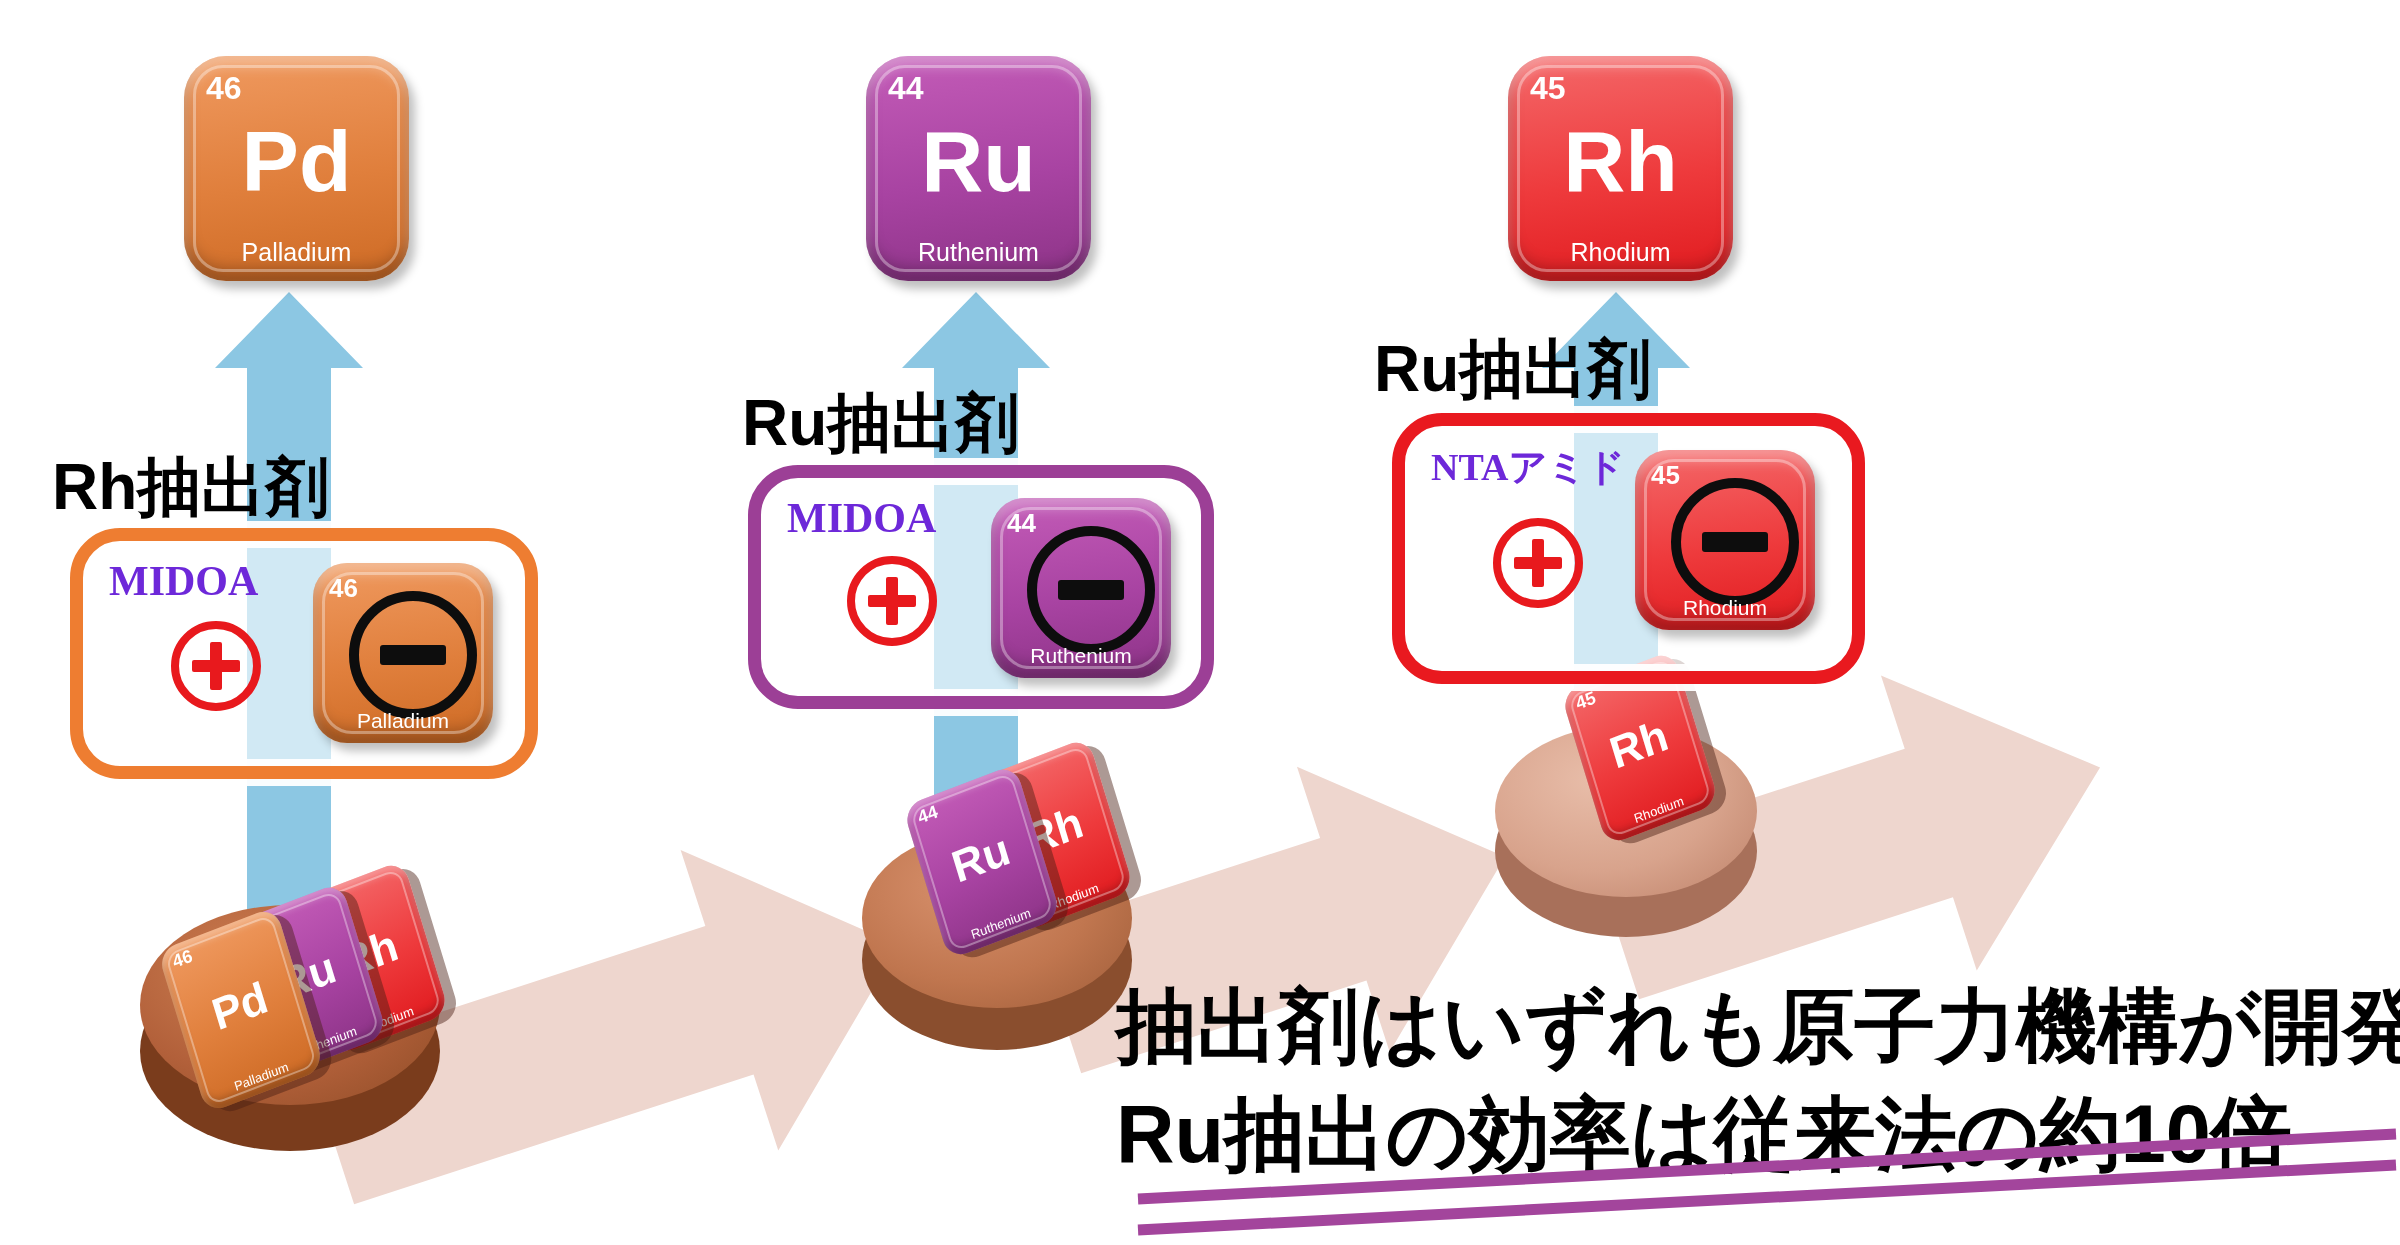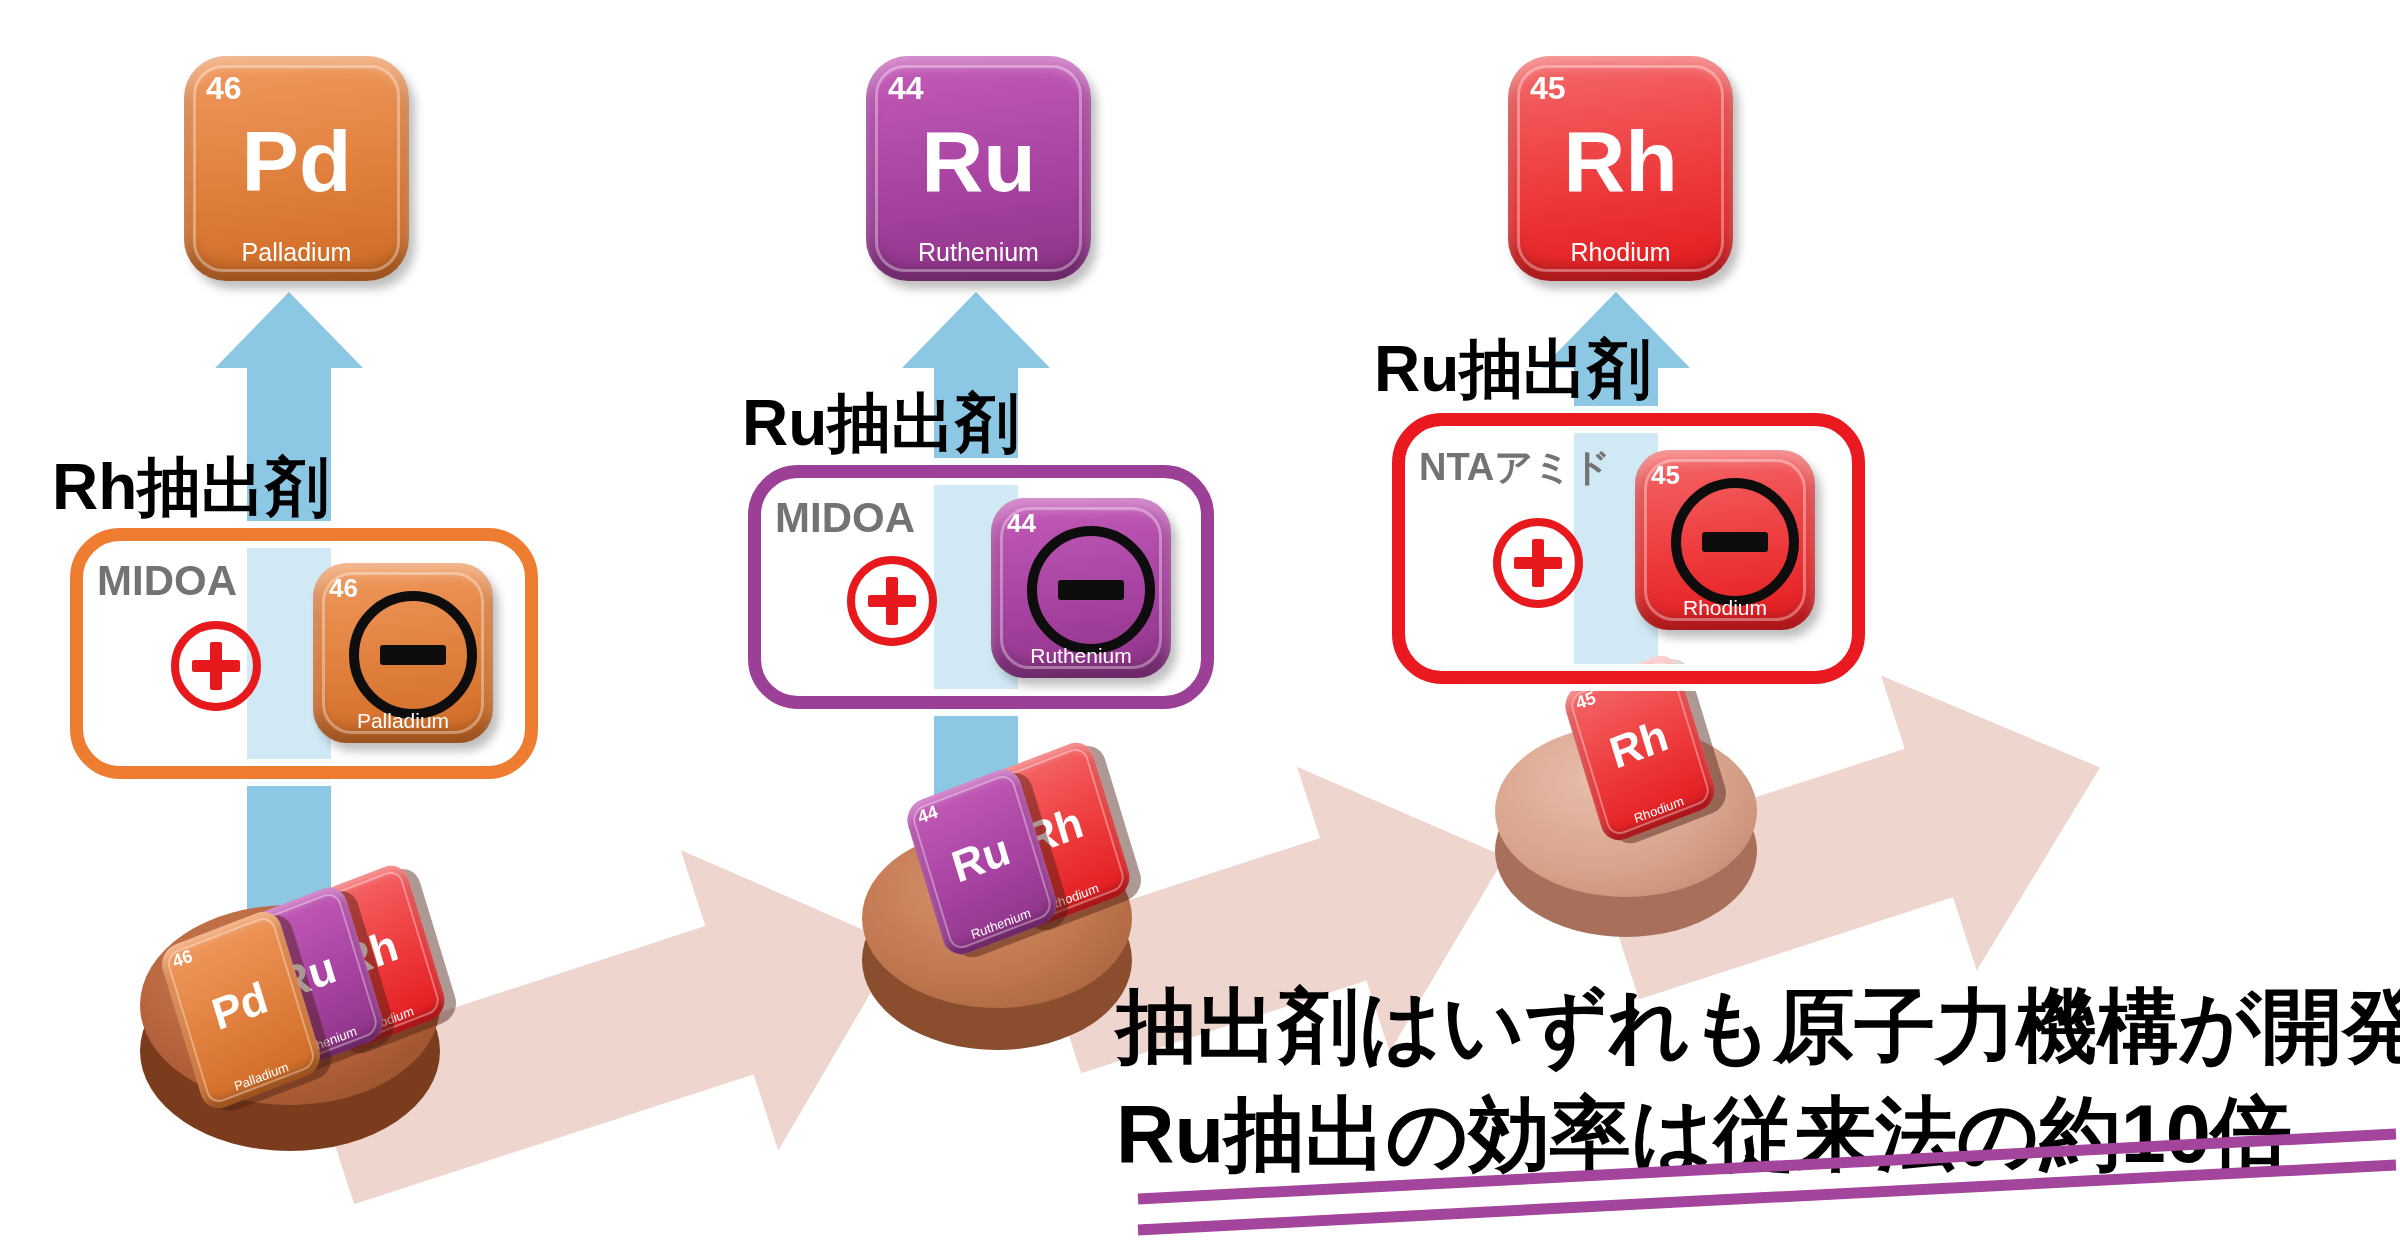--- a/index.html
+++ b/index.html
@@ -23,21 +23,21 @@
   .tile.main .sym{font-size:86px;}
   .tile.main .nm{font-size:25px;}
 
   .pd-face{background:linear-gradient(172deg,#f09a60 0%,#e07f3c 55%,#cd6a24 100%);}
   .ru-face{background:linear-gradient(172deg,#c45cb8 0%,#a843a2 55%,#8c3386 100%);}
   .rh-face{background:linear-gradient(172deg,#f4696a 0%,#ee3a3c 55%,#e01a1e 100%);}
 
   
   .xbox{position:absolute;border-radius:50px;background:rgba(255,255,255,.6);
         box-shadow:0 0 0 7px rgba(255,255,255,.95), inset 0 0 0 7px rgba(255,255,255,.95);}
-  .xbox .rg{position:absolute;left:14px;top:16px;font-size:42px;font-weight:800;color:#737373;}
+  .xbox .rg{position:absolute;left:26px;top:16px;font-size:42px;font-weight:800;color:#6d28d9;font-family:Liberation Serif, serif;}
   .heading{position:absolute;font-size:64px;font-weight:800;color:#000;white-space:nowrap;z-index:7;}
 
   
   .plus{position:absolute;width:74px;height:74px;border-radius:50%;border:8px solid #e8191d;}
   .plus i{position:absolute;background:#e8191d;border-radius:2px;}
   .plus i.h{left:13px;top:31px;width:48px;height:12px;}
   .plus i.v{left:31px;top:13px;width:12px;height:48px;}
 
   
   .minus{position:absolute;width:108px;height:108px;border-radius:50%;border:10px solid #0d0d0d;}

